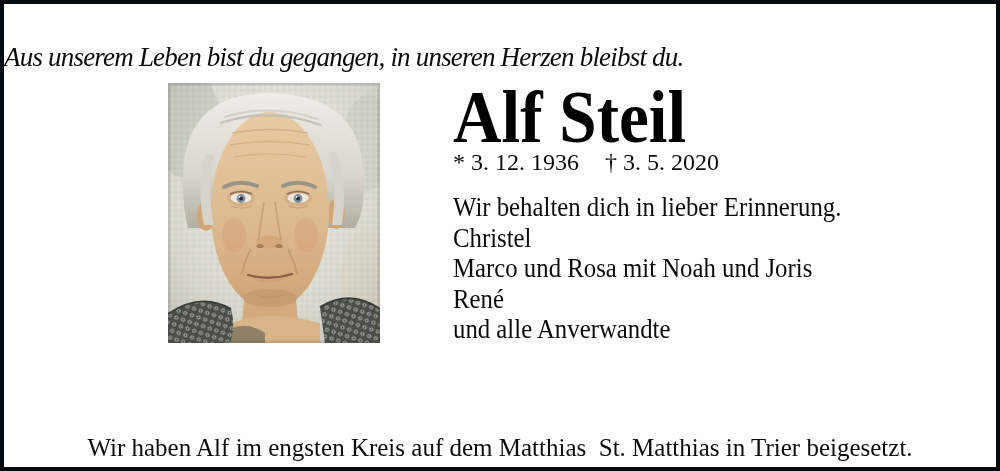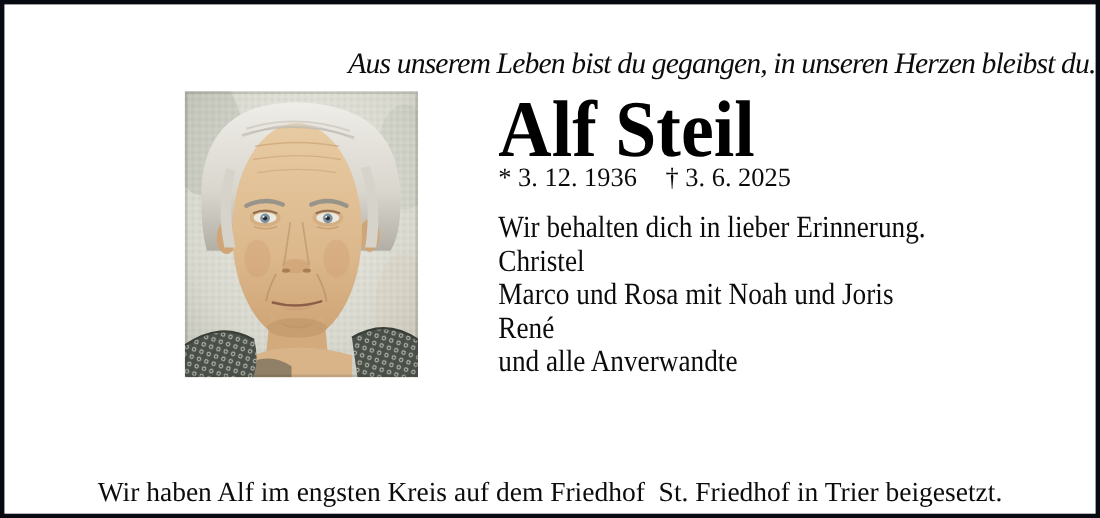--- a/index.html
+++ b/index.html
@@ -11,21 +11,21 @@
     position:relative;
     width:1000px; height:471px;
     background:#ffffff;
     border:4px solid var(--frame);
     font-family:"Liberation Serif","DejaVu Serif",serif;
     color:var(--text);
   }
 
   .quote{
     position:absolute; left:0; right:0; top:37px;
-    text-align:right;
+    text-align:left;
     font-style:italic;
     font-size:27px; line-height:32px;
     letter-spacing:-0.8px;
   }
 
   .photo{
     position:absolute; left:164px; top:79px;
     width:212px; height:260px;
   }
   .photo svg{ display:block; width:212px; height:260px; }
@@ -167,29 +167,29 @@
       <path d="M212,226 C192,212 172,212 152,224" stroke="#3a3e38" stroke-width="2" fill="none"></path>
 
       <rect x="1" y="1" width="210" height="258" fill="none" stroke="rgba(60,60,50,0.14)" stroke-width="3"></rect>
     </svg>
   </div>
 
   <div class="right-col">
     <div class="deceased-name">Alf Steil</div>
     <div class="dates">
       <span>* 3. 12. 1936</span>
-      <span>† 3. 6. 2025</span>
+      <span>† 3. 5. 2020</span>
     </div>
     <div class="farewell">
       <div>Wir behalten dich in lieber Erinnerung.</div>
       <div>Christel</div>
       <div>Marco und Rosa mit Noah und Joris</div>
       <div>René</div>
       <div>und alle Anverwandte</div>
     </div>
   </div>
 
   <div class="footer">
-    <div>Wir haben Alf im engsten Kreis auf dem Friedhof  St. Friedhof in Trier beigesetzt.</div>
+    <div>Wir haben Alf im engsten Kreis auf dem Matthias  St. Matthias in Trier beigesetzt.</div>
     
   </div>
 
 </div>
 
 </body></html>

